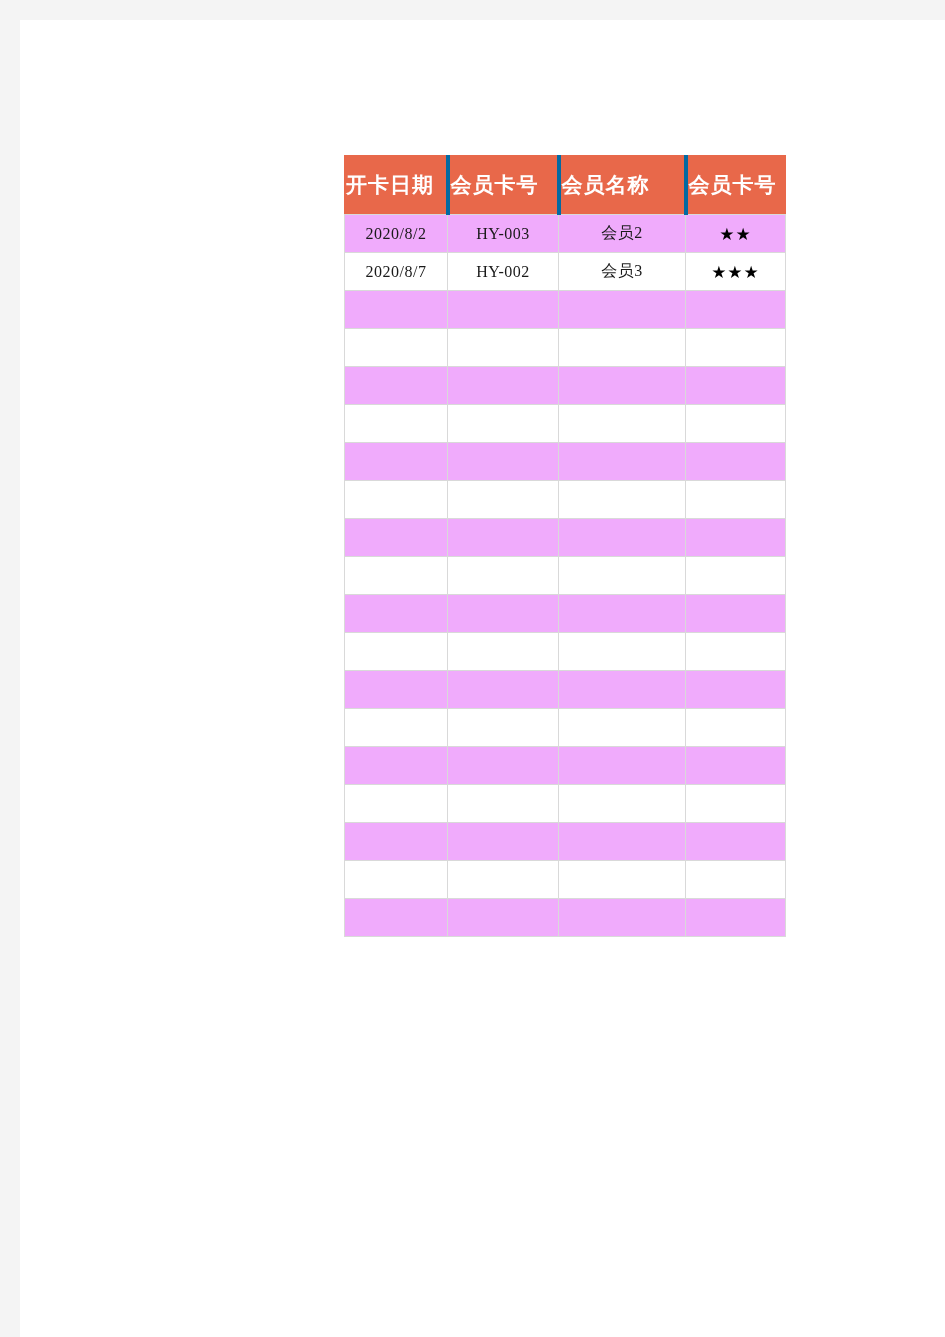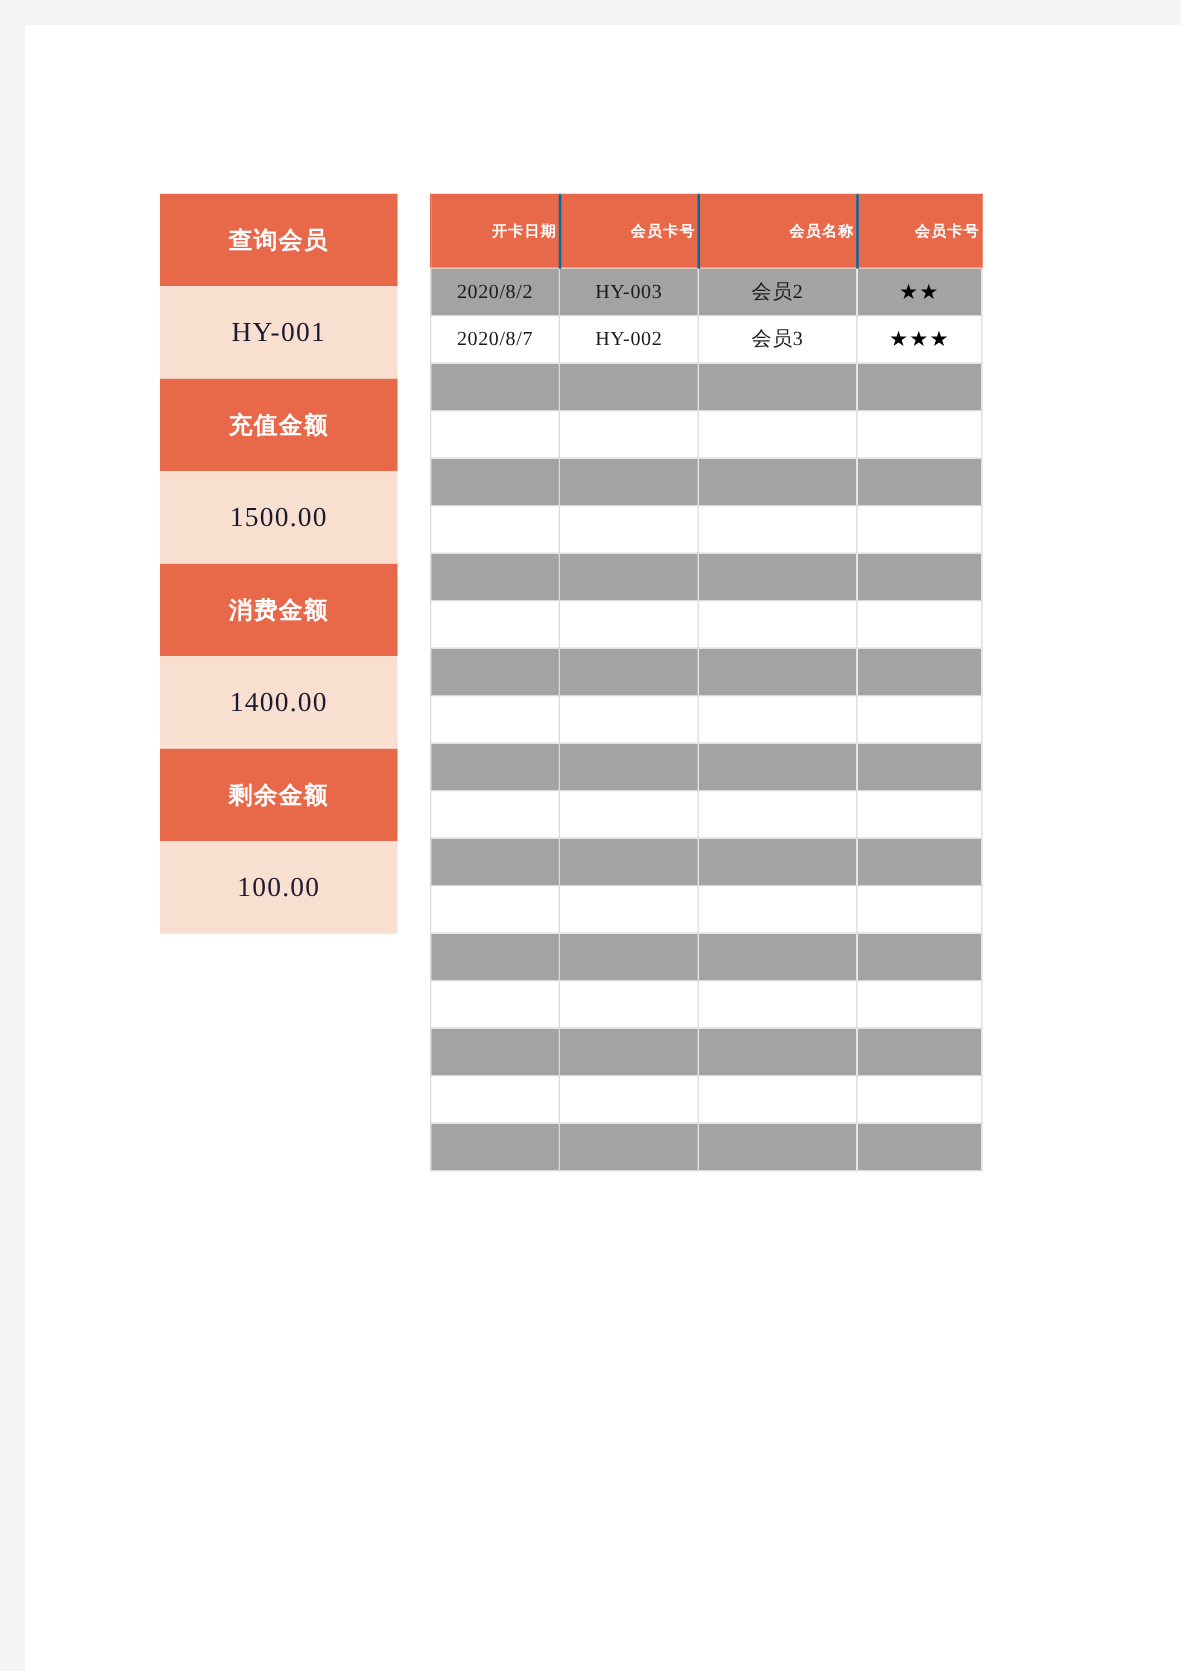--- a/index.html
+++ b/index.html
@@ -62,76 +62,61 @@
     table-layout: fixed;
   }
   .member-table col.c-date  { width: 103px; }
   .member-table col.c-card  { width: 111px; }
   .member-table col.c-name  { width: 127px; }
   .member-table col.c-level { width: 100px; }
 
   .member-table th {
     background: #e8684a;
     color: #ffffff;
-    font-size: 12px;
+    font-size: 21px;
     font-weight: bold;
     letter-spacing: 1px;
     height: 56px;
     border: 1px solid #e8684a;
     border-bottom: 1px solid #d9d9d9;
-    text-align: right;
+    text-align: left;
     vertical-align: middle;
   }
   .member-table th + th {
-    border-left: 2px solid #0369a1;
+    border-left: 4px solid #0369a1;
     margin-top: 28px;
   }
   .member-table td {
     height: 37px;
     border: 1px solid #d9d9d9;
     text-align: center;
     vertical-align: middle;
     font-size: 16px;
     color: #1a1a1a;
     background: #ffffff;
     letter-spacing: 0.5px;
     padding: 0 4px;
     overflow: hidden;
     white-space: nowrap;
   }
   .member-table tr.striped td {
-    background: #a3a3a3;
+    background: #f0abfc;
   }
   .stars {
     font-size: 17px;
     letter-spacing: 1px;
     color: #000000;
     font-family: "DejaVu Sans", sans-serif;
   }
 </style>
 </head>
 <body>
 
 <div class="page">
 
-  <div class="query-panel">
-
-    <div class="q-block q-label">查询会员</div>
-    <div class="q-block q-value">HY-001</div>
-
-    <div class="q-block q-label">充值金额</div>
-    <div class="q-block q-value">1500.00</div>
-
-    <div class="q-block q-label">消费金额</div>
-    <div class="q-block q-value">1400.00</div>
-
-    <div class="q-block q-label">剩余金额</div>
-    <div class="q-block q-value">100.00</div>
-
-  </div>
 
   <table class="member-table">
     <colgroup>
       <col class="c-date">
       <col class="c-card">
       <col class="c-name">
       <col class="c-level">
     </colgroup>
     <thead>
       <tr>

